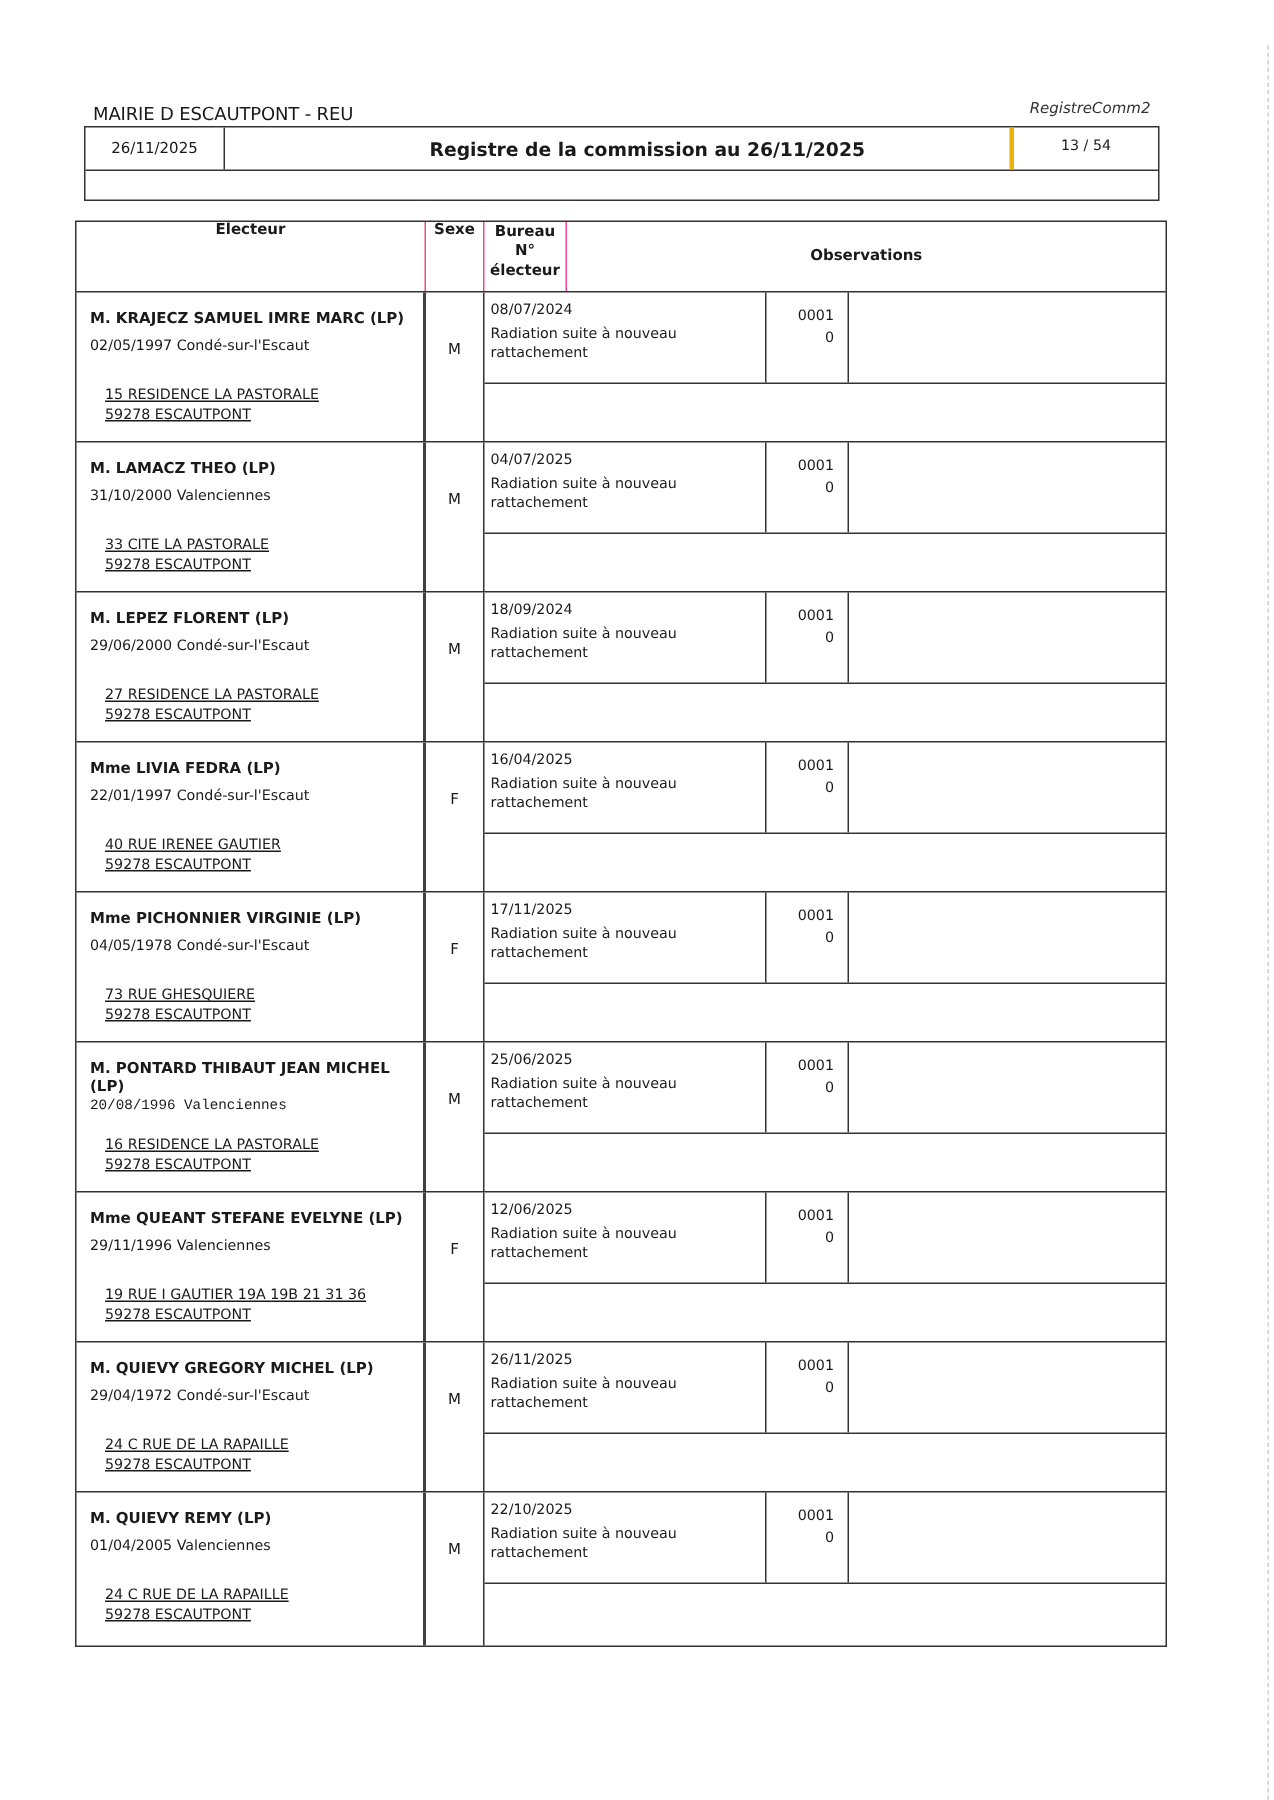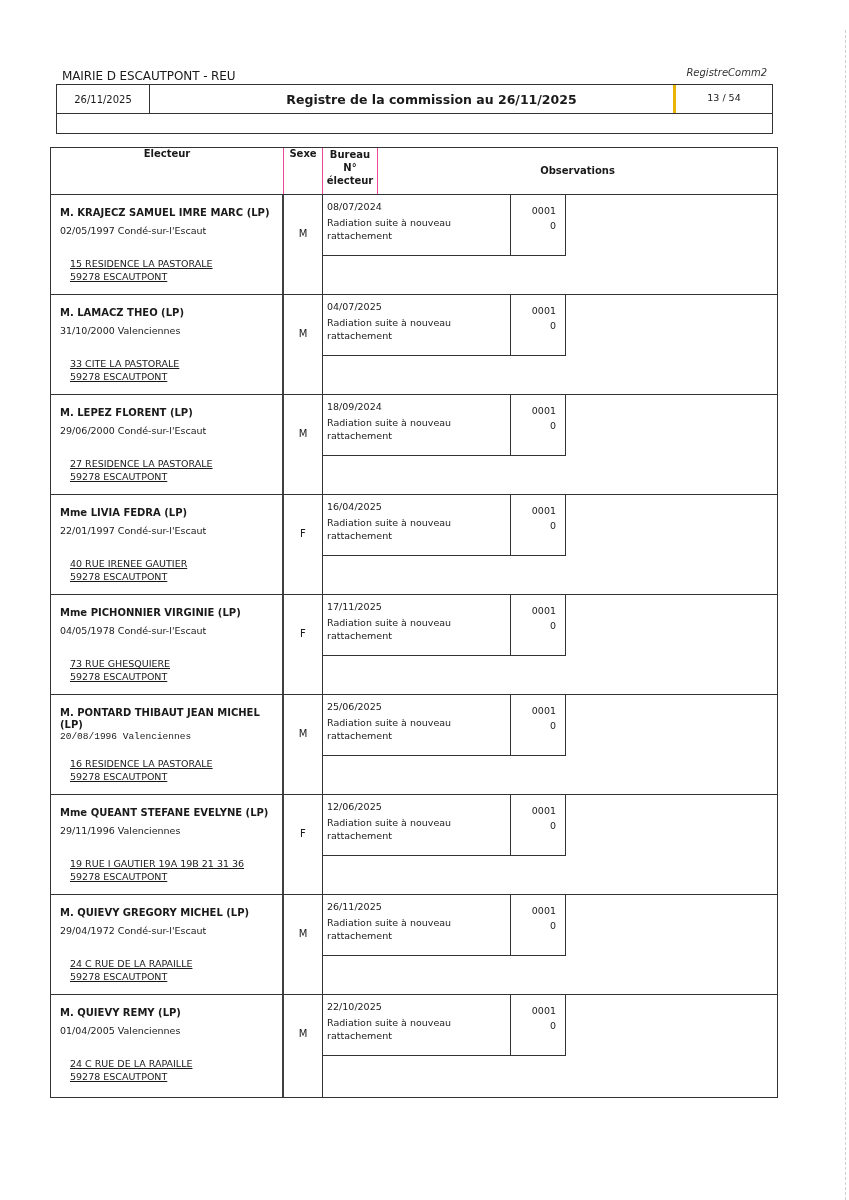--- a/index.html
+++ b/index.html
@@ -42,21 +42,21 @@
     .c-ob { flex: 1; }
 
     .row { display: flex; height: 100px; border-bottom: 1px solid #333; box-sizing: border-box; }
     .row:last-child { border-bottom: none; height: 102px; }
     .row .el { width: 233px; border-right: 2px solid #404040; box-sizing: border-box; padding: 12px 0 0 9px; font-size: 9.5px; position: relative; }
     .row .el .name { font-weight: bold; font-size: 10px; line-height: 12px; width: 220px; }
     .row .el .birth { margin-top: 6px; }
     .row .el .birth.tight { margin-top: 0; font-family: Liberation Mono, monospace; }
     .row .el .addr { position: absolute; left: 19px; top: 62px; line-height: 13px; text-decoration: underline; }
     .row .sx { width: 39px; border-right: 1px solid #333; box-sizing: border-box; display: flex; justify-content: center; padding-top: 33px; font-size: 10px; }
-    .row .right { flex: 1; display: flex; flex-direction: row; }
+    .row .right { flex: 1; display: flex; flex-direction: column; }
     .row .top { display: flex; height: 61px; border-bottom: 1px solid #333; box-sizing: border-box; }
     .row .mo { width: 188px; border-right: 1px solid #333; box-sizing: border-box; padding: 5px 0 0 4px; font-size: 9.5px; line-height: 13px; }
     .row .mo .reason { margin-top: 3px; width: 140px; }
     .row .bu { width: 55px; border-right: 1px solid #333; box-sizing: border-box; font-size: 9.5px; text-align: right; padding: 8px 9px 0 0; line-height: 15px; }
     .row .ob { flex: 1; }
     .row .obs2 { flex: 1; }
   </style>
 </head>
 <body>
 

